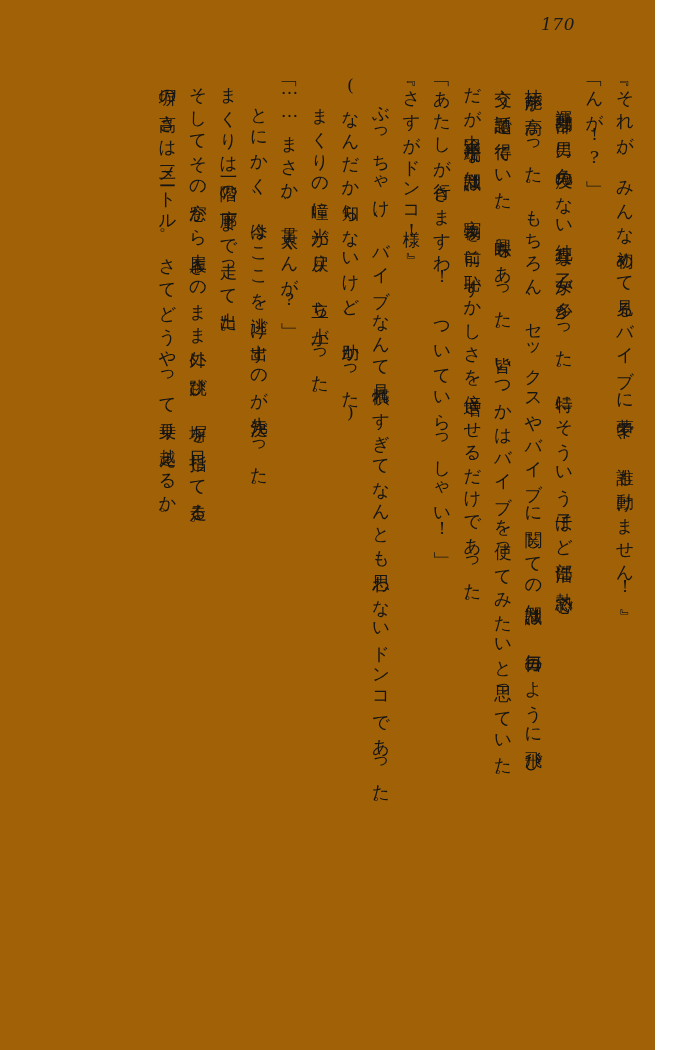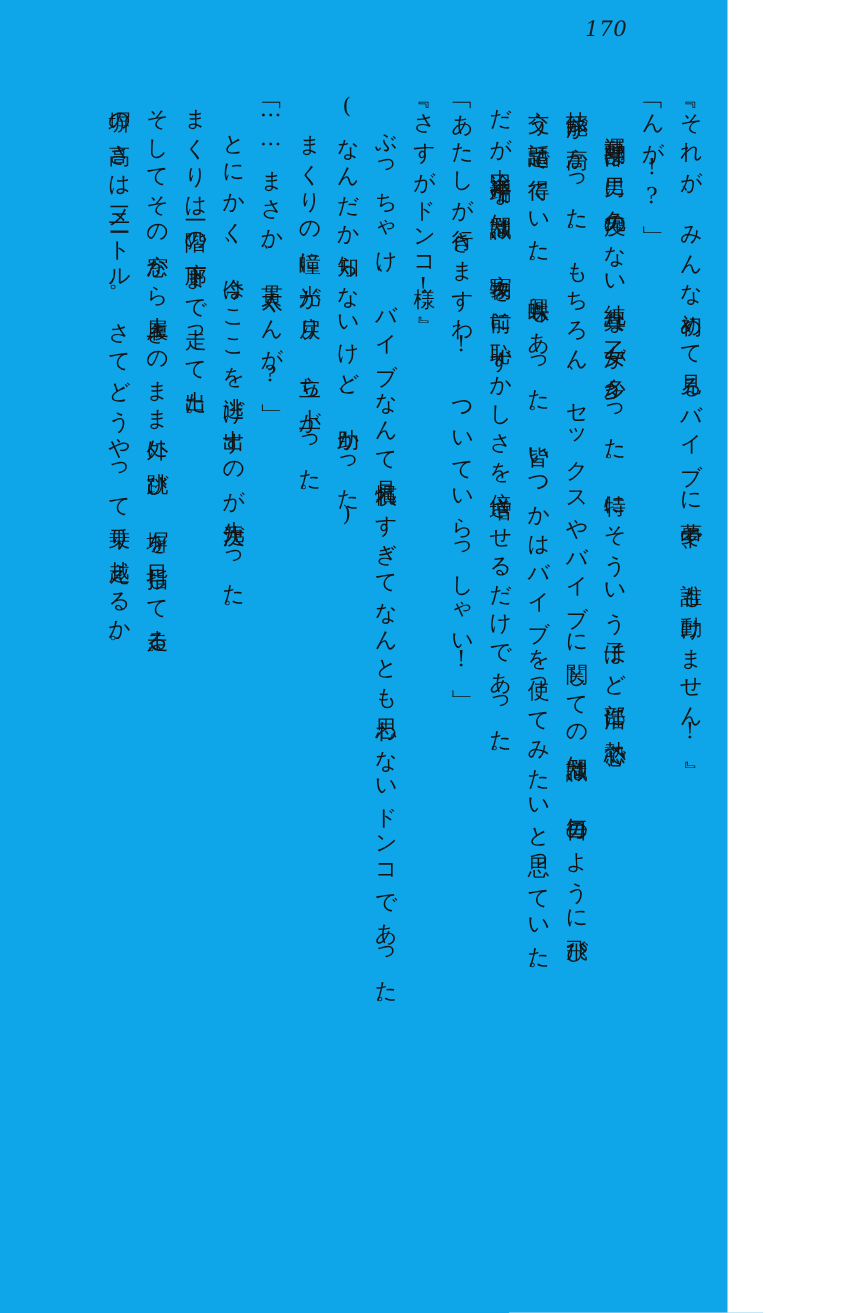--- a/index.html
+++ b/index.html
@@ -10,23 +10,23 @@
   body {
     width: 693px;
     height: 1050px;
     font-family: "DejaVu Serif", "Liberation Serif", serif;
     color: #1a1a1a;
     position: relative;
     overflow: hidden;
   }
   #page {
     position: relative;
-    width: 582px;
+    width: 655px;
     height: 1050px;
-    background: #0ea5e9;
+    background: #a16207;
   }
   #page-number {
     position: absolute;
     top: 14px;
     right: 80px;
     font-size: 17px;
     font-style: italic;
     font-family: "DejaVu Serif", "Liberation Serif", serif;
     color: #1a1a1a;
     letter-spacing: 0.5px;

